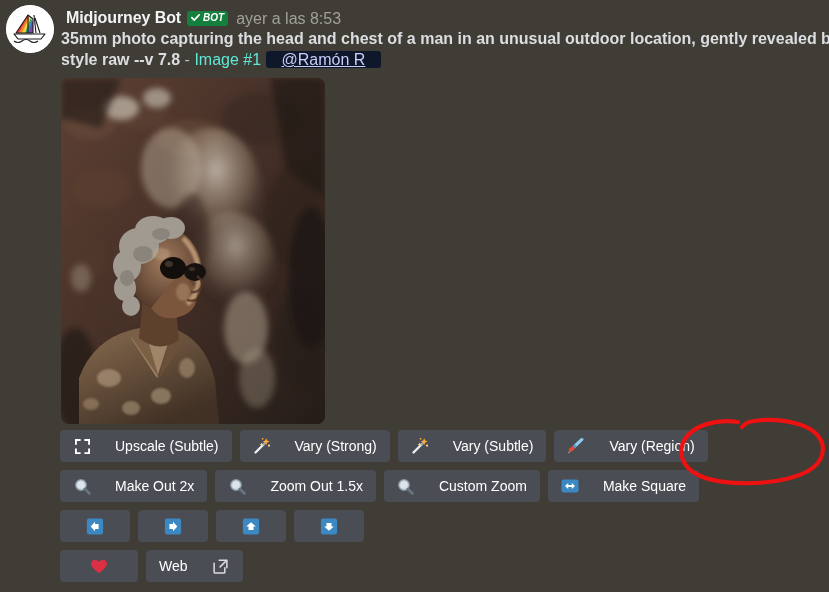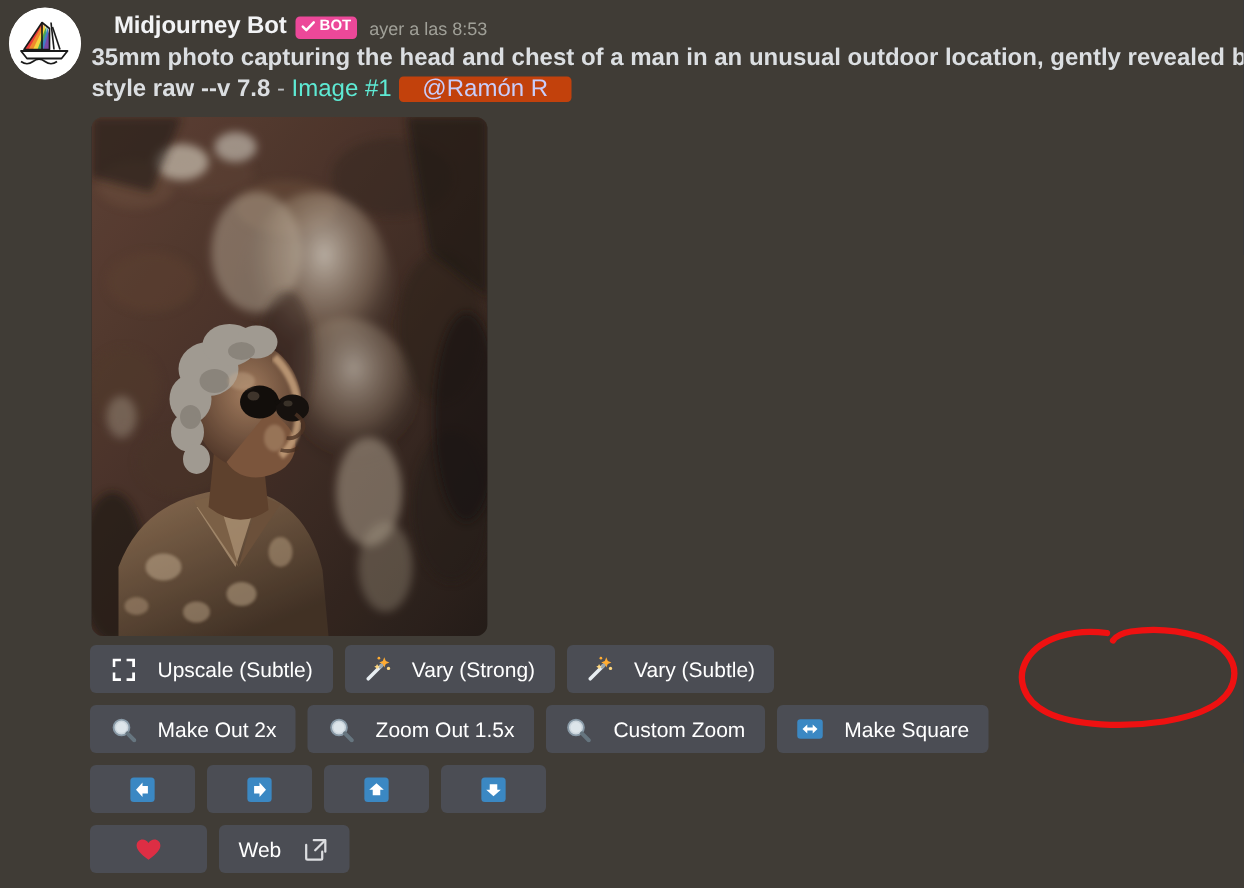--- a/index.html
+++ b/index.html
@@ -34,54 +34,55 @@
     height: 48px;
     border-radius: 50%;
     background: #ffffff;
     overflow: hidden;
   }
   .avatar svg { display: block; }
 
   
   .header-line {
     position: absolute;
-    left: 76px;
+    left: 66px;
     top: 7px;
     display: flex;
     align-items: center;
     height: 22px;
     white-space: nowrap;
     text-align: center;
   }
   .username {
     color: #f2f3f5;
     font-size: 16px;
     font-weight: bold;
     line-height: 20px;
     letter-spacing: -0.1px;
   }
   .bot-tag {
     display: inline-flex;
     align-items: center;
     gap: 2px;
-    background: #ec4899;
+    background: #15803d;
     color: #ffffff;
     font-size: 10px;
     font-weight: bold;
     border-radius: 3px;
     padding: 1px 4px 2px 3px;
     margin-left: 6px;
     height: 15px;
     box-sizing: border-box;
     line-height: 12px;
+    font-style: italic;
   }
   .bot-tag .check { display: inline-block; width: 11px; height: 11px; }
   .timestamp {
     color: #a0a098;
-    font-size: 12px;
+    font-size: 16px;
     margin-left: 8px;
     line-height: 16px;
     position: relative;
     top: 1px;
   }
 
   
   .content {
     position: absolute;
     left: 61px;
@@ -100,25 +101,26 @@
   }
   .sep {
     color: #b9bbbe;
     font-weight: normal;
   }
   .image-label {
     color: #5eead4;
     font-weight: normal;
   }
   .mention {
-    background: #c2410c;
+    background: #0f172a;
     color: #c9cdfb;
     border-radius: 3px;
     padding: 0px 16px;
     font-weight: normal;
+    text-decoration: underline;
   }
 
   
   .attachment {
     position: absolute;
     left: 61px;
     top: 78px;
     width: 264px;
     height: 346px;
     border-radius: 8px;
@@ -140,21 +142,21 @@
     height: 32px;
   }
   .btn {
     background: #4b4d54;
     border: none;
     border-radius: 4px;
     height: 32px;
     display: inline-flex;
     align-items: center;
     justify-content: center;
-    gap: 14px;
+    gap: 24px;
     padding: 0 13px;
     color: #ffffff;
     font-size: 14px;
     font-weight: 500;
     line-height: 16px;
     box-sizing: border-box;
     cursor: pointer;
     white-space: nowrap;
   }
   .btn .label { position: relative; top: 0px; }
@@ -389,20 +391,31 @@
             <path d="M10.5 7.5 L12.5 5.5" stroke="#9aa6ad" stroke-width="2.4" stroke-linecap="round"></path>
             <path d="M13.2 1.2 l1 2.4 l2.4 1 l-2.4 1 l-1 2.4 l-1 -2.4 l-2.4 -1 l2.4 -1 z" fill="#ffac33"></path>
             <path d="M8.4 5.6 l0.6 1.3 l1.3 0.6 l-1.3 0.6 l-0.6 1.3 l-0.6 -1.3 l-1.3 -0.6 l1.3 -0.6 z" fill="#ffd983"></path>
             <circle cx="16" cy="8.6" r="1.1" fill="#ffd983"></circle>
             <circle cx="9.6" cy="1.8" r="0.9" fill="#ffac33"></circle>
           </svg>
         </span>
         <span class="label">Vary (Subtle)</span>
       </button>
 
+      <button class="btn">
+        <span class="ico">
+          <svg width="18" height="18" viewBox="0 0 18 18">
+            <path d="M16.2 1.4 q0.8 0.9 0 1.8 L9.6 9.8 L7.2 7.4 L13.9 1.3 q1.1 -0.7 2.3 0.1 z" fill="#8ccaf0"></path>
+            <path d="M9.6 9.8 L7.2 7.4 L5.6 9.0 L8.0 11.4 z" fill="#5f9ecf"></path>
+            <path d="M5.6 9.0 L8.0 11.4 L5.2 14.2 q-1.4 1.4 -2.8 0 q-1.4 -1.4 0 -2.8 z" fill="#dd4b39"></path>
+            <path d="M2.3 14.3 q-0.9 0.9 -1.5 2.2 q1.3 -0.6 2.2 -1.5 z" fill="#c9c9c9"></path>
+          </svg>
+        </span>
+        <span class="label">Vary (Region)</span>
+      </button>
     </div>
 
     <div class="row">
       <button class="btn">
         <span class="ico">
           <svg width="17" height="17" viewBox="0 0 18 18">
             <circle cx="7.4" cy="7.4" r="5.6" fill="#ccd6dd" stroke="#8899a6" stroke-width="1.3"></circle>
             <circle cx="7.4" cy="7.4" r="3.8" fill="#e1e8ed" opacity="0.8"></circle>
             <path d="M11.6 11.6 L16.4 16.4" stroke="#66757f" stroke-width="2.8" stroke-linecap="round"></path>
           </svg>

